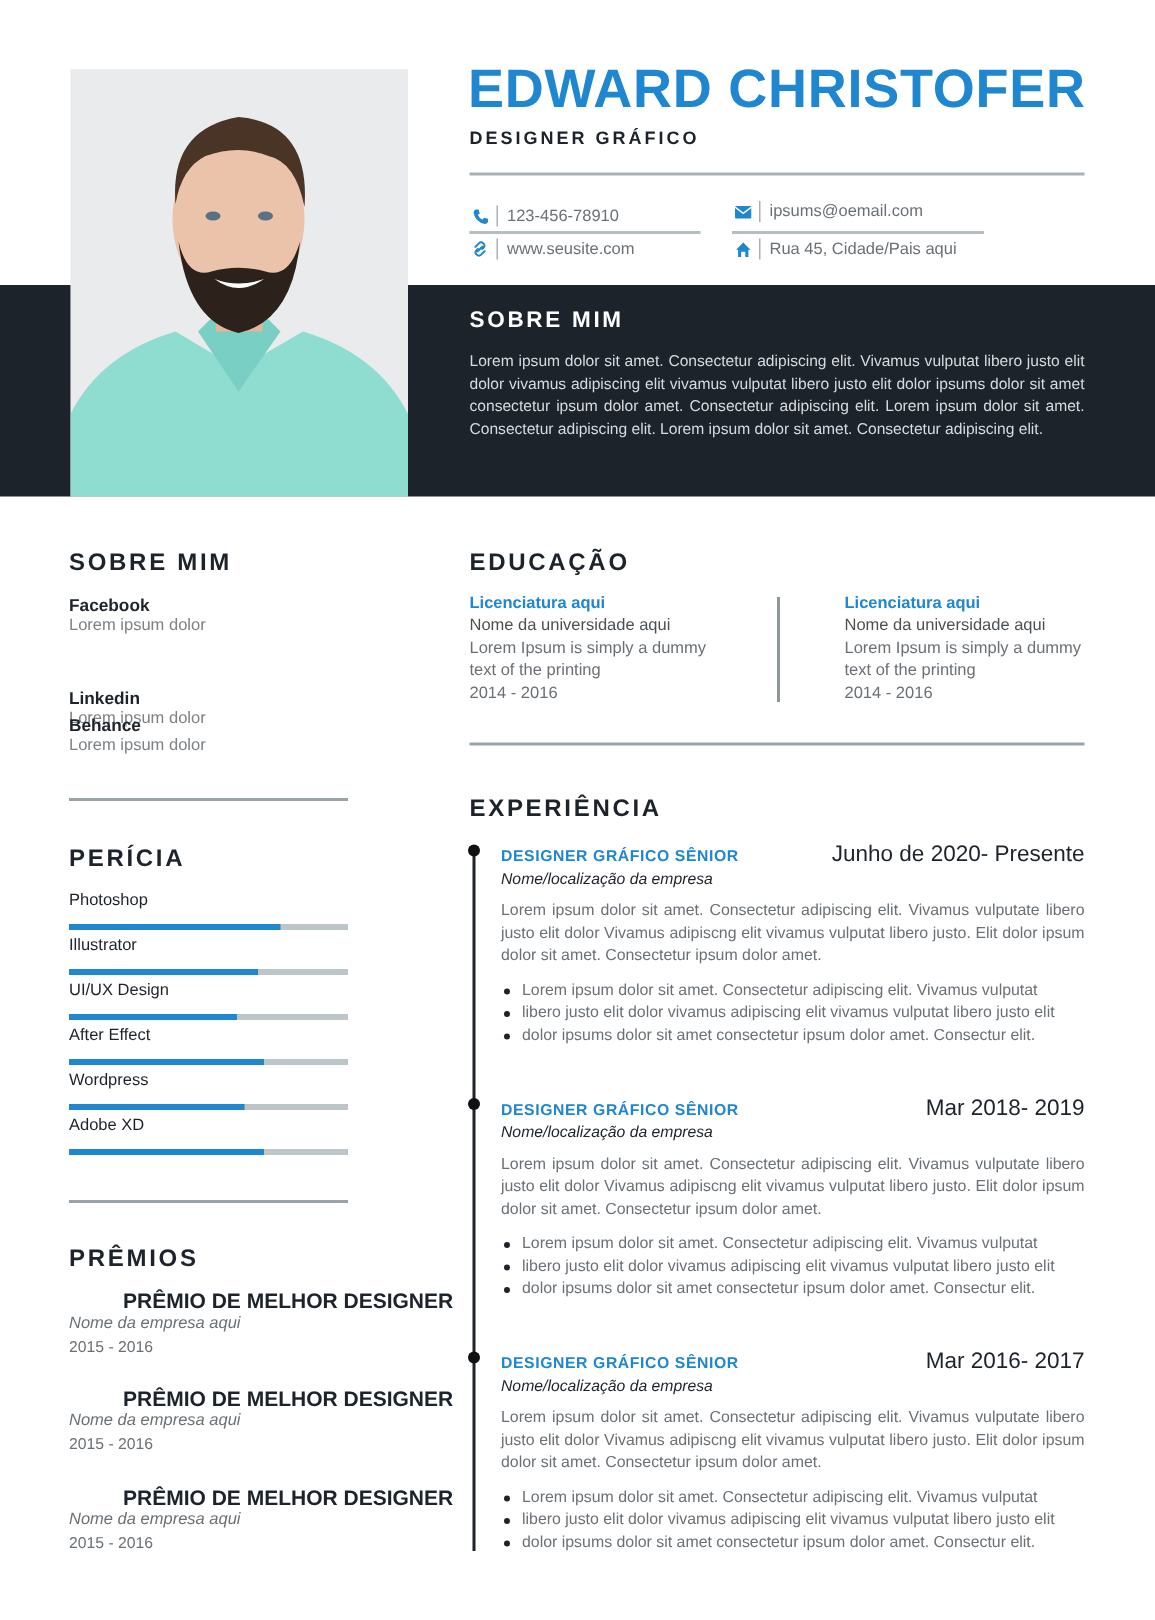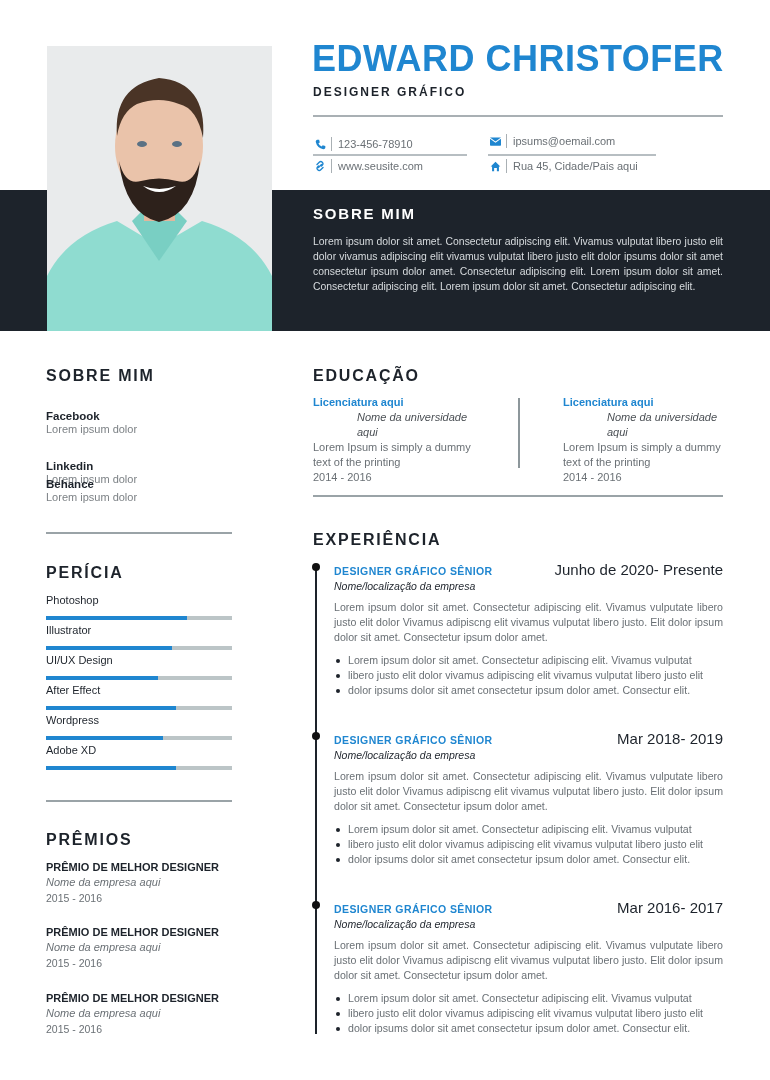--- a/index.html
+++ b/index.html
@@ -28,27 +28,27 @@
   .social { position: absolute; left: 46px; font-family: "Liberation Sans", sans-serif; }
   .social .s-name { font-size: 11.5px; font-weight: bold; color: #1d232b; line-height: 14px; }
   .social .s-val { font-size: 11px; color: #7c8185; line-height: 13px; }
 
   .skill { position: absolute; left: 46px; width: 186px; font-family: "Liberation Sans", sans-serif; }
   .skill .sk-name { font-size: 11px; color: #1d232b; line-height: 14px; }
   .skill .track { margin-top: 9px; height: 4px; background: #bcc5c7; position: relative; }
   .skill .fill { position: absolute; left: 0; top: 0; height: 4px; background: #1f86d0; }
 
   .award { position: absolute; left: 46px; font-family: "Liberation Sans", sans-serif; }
-  .award .a-title { font-size: 11px; font-weight: bold; color: #1d232b; line-height: 15px; }
+  .award .a-title { font-size: 14px; font-weight: bold; color: #1d232b; line-height: 15px; margin-left: 36px; }
   .award .a-org { font-size: 11px; font-style: italic; color: #6a7075; line-height: 15px; }
   .award .a-yr { font-size: 10.5px; color: #6a7075; line-height: 16px; }
 
   .edu { position: absolute; width: 175px; font-family: "Liberation Sans", sans-serif; font-size: 11px; line-height: 15px; }
   .edu .e-deg { font-weight: bold; color: #1f86d0; }
-  .edu .e-uni { font-style: italic; color: #4a4f54; margin-left: 44px; }
+  .edu .e-uni { color: #4a4f54; }
   .edu .e-desc, .edu .e-yr { color: #6a7075; }
   .edu-vline { position: absolute; left: 518px; top: 398px; width: 2px; height: 70px; background: #8d979b; }
   .edu-rule { position: absolute; left: 313px; top: 495px; width: 410px; height: 2px; background: #9aa3a7; }
 
   .timeline { position: absolute; left: 315px; top: 567px; width: 2px; height: 467px; background: #1d232b; }
   .job { position: absolute; left: 334px; width: 389px; font-family: "Liberation Sans", sans-serif; }
   .job .dot { position: absolute; left: -22px; top: 2px; width: 8px; height: 8px; border-radius: 50%; background: #111; }
   .job .j-head { display: flex; justify-content: space-between; align-items: baseline; }
   .job .j-title { font-size: 10.5px; font-weight: bold; color: #1f86d0; letter-spacing: 0.4px; }
   .job .j-date { font-size: 15px; color: #1d232b; }
@@ -123,21 +123,21 @@
   </span>
   <span class="sep"></span>
   <span>Rua 45, Cidade/Pais aqui</span>
 </div>
 
 <div class="about-title">SOBRE MIM</div>
 <div class="about-text">Lorem ipsum dolor sit amet. Consectetur adipiscing elit. Vivamus vulputat libero justo elit dolor vivamus adipiscing elit vivamus vulputat libero justo elit dolor ipsums dolor sit amet consectetur ipsum dolor amet. Consectetur adipiscing elit. Lorem ipsum dolor sit amet. Consectetur adipiscing elit. Lorem ipsum dolor sit amet. Consectetur adipiscing elit.</div>
 
 <div class="sec-title" style="left:46px; top:367px;">SOBRE MIM</div>
 
-<div class="social" style="top:397px;margin-top:12px;">
+<div class="social" style="top:397px;">
   <div class="s-name">Facebook</div>
   <div class="s-val">Lorem ipsum dolor</div>
 </div>
 <div class="social" style="top:459px;">
   <div class="s-name">Linkedin</div>
   <div class="s-val">Lorem ipsum dolor</div>
 </div>
 <div class="social" style="top:477px;">
   <div class="s-name">Behance</div>
   <div class="s-val">Lorem ipsum dolor</div>

